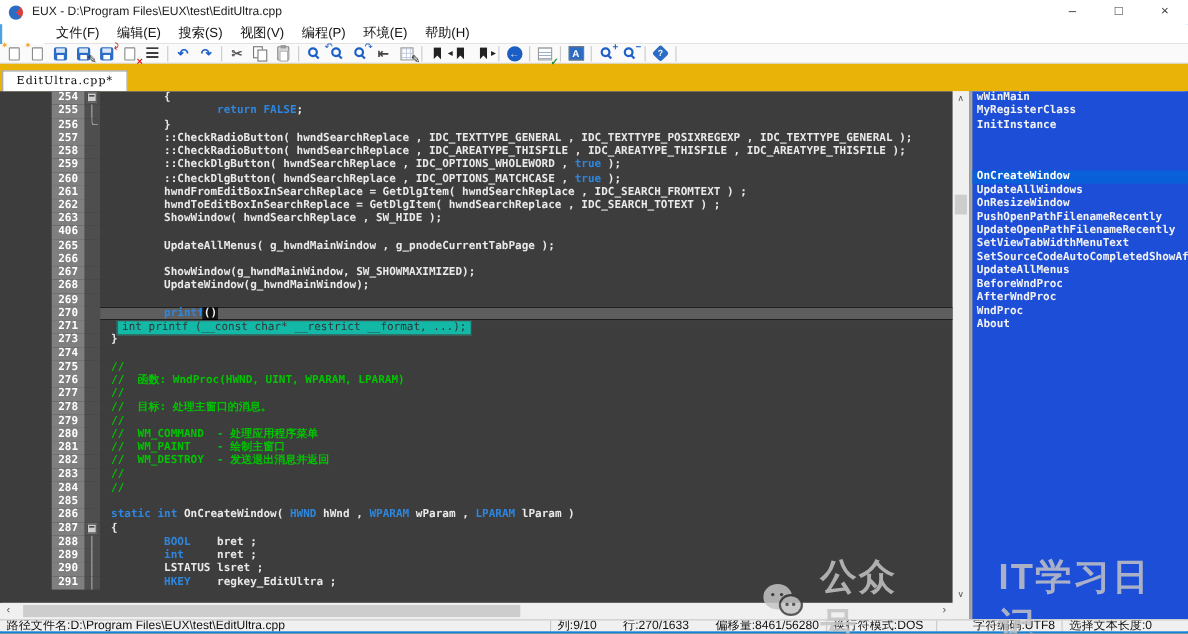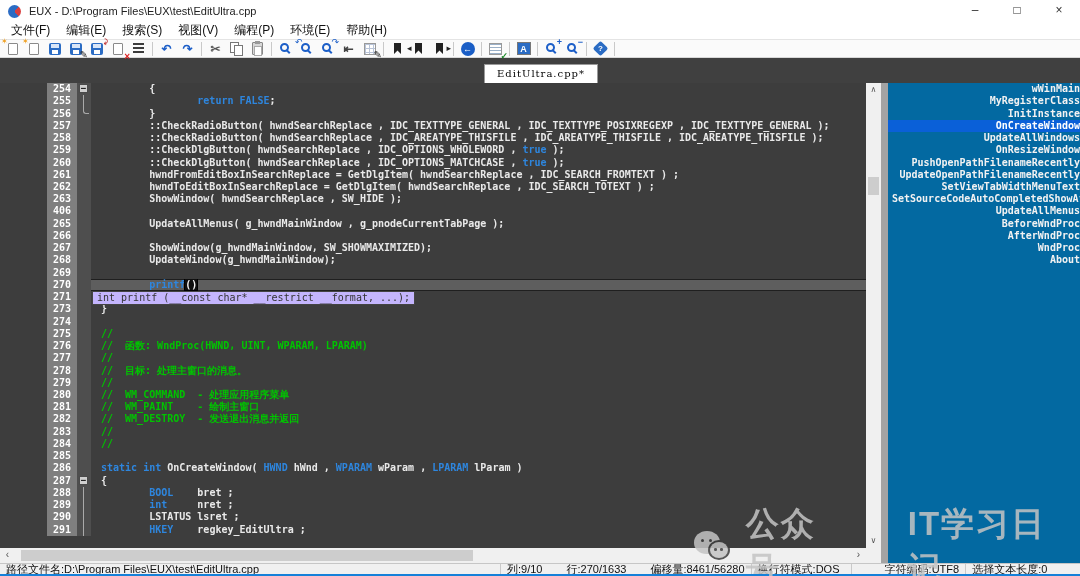--- a/index.html
+++ b/index.html
@@ -12,21 +12,21 @@
   }
   
   .titlebar{height:22px; display:flex; align-items:center; background:#fff; padding-left:8px;}
   .logo{width:13px;height:13px;border-radius:50%;
     background:conic-gradient(from 40deg,#d94040 0 95deg,#2b6cc4 95deg 360deg);
     flex:0 0 auto;}
   .title-text{font-size:11px;color:#222;margin-left:8px;flex:1;white-space:nowrap;}
   .winbtn{width:42px;height:22px;text-align:center;line-height:20px;font-size:12px;color:#333;}
   
   .menubar{height:18px;background:#fff;display:flex;align-items:center;padding-left:3px;
-    border-bottom:1px solid #e4e4e4;font-size:12px;color:#111;}
+    border-bottom:1px solid #e4e4e4;font-size:12px;color:#111;margin-left:40px;}
   .menu-item{padding:0 8px;line-height:17px;white-space:nowrap;}
   
   .toolbar{height:18px;background:#fafafa;display:flex;align-items:center;padding-left:2px;
     border-bottom:1px solid #d8d8d8;}
   .tb{width:21px;height:18px;display:flex;align-items:center;justify-content:center;position:relative;}
   .tb-sep{width:1px;height:14px;background:#c9c9c9;margin:0 3px;flex:0 0 auto;}
   .glyph{font-size:12px;line-height:1;font-weight:700;}
   .base{position:relative;}
   .dec{position:absolute;inset:0;pointer-events:none;}
   .k-page{width:10px;height:12px;background:#fff;border:1px solid #8a8a8a;border-radius:1px;}
@@ -60,57 +60,57 @@
   .d-x::after{content:"×";position:absolute;color:#d22;font-weight:700;font-size:10px;right:-2px;bottom:-4px;}
   .d-plus::after{content:"+";position:absolute;color:#1d5fc8;font-weight:700;font-size:9px;right:0;top:-3px;}
   .d-minus::after{content:"−";position:absolute;color:#1d5fc8;font-weight:700;font-size:9px;right:0;top:-3px;}
   .d-prev::after{content:"↶";position:absolute;color:#1d5fc8;font-size:9px;left:-1px;top:-3px;}
   .d-next::after{content:"↷";position:absolute;color:#1d5fc8;font-size:9px;right:-1px;top:-3px;}
   .d-page::after{content:"";position:absolute;width:7px;height:9px;background:#fff;border:1px solid #888;left:0;top:1px;z-index:-1;}
   .d-check::after{content:"✓";position:absolute;color:#1d8a2a;font-weight:700;font-size:9px;right:-2px;bottom:-3px;}
   .d-left::after{content:"◂";position:absolute;color:#222;font-size:9px;left:-1px;top:3px;}
   .d-right::after{content:"▸";position:absolute;color:#222;font-size:9px;right:-1px;top:3px;}
   
-  .tabstrip{height:36px;background:#404040;display:flex;align-items:flex-end;padding-left:2px;justify-content:center;}
+  .tabstrip{height:36px;background:#eab308;display:flex;align-items:flex-end;padding-left:2px;}
   .tab{height:19px;background:#fff;border:1px solid #9a9a9a;border-bottom:none;padding:0 12px;
     font:10px "DejaVu Serif",serif;letter-spacing:1px;line-height:18px;color:#000;}
   
   .main{display:flex;height:480px;}
   .left{width:881px;display:flex;flex-direction:column;}
   .edit-row{display:flex;height:465px;}
   .editor{flex:1;background:#3d3d3d;position:relative;overflow:hidden;
     font:700 10px/var(--lh) "DejaVu Sans Mono",monospace;}
   .row{display:flex;height:var(--lh);}
   .num{width:30px;background:#7f7f7f;color:#fff;text-align:right;padding-right:6px;flex:0 0 auto;margin-left:47px;}
   .fold{width:14px;background:#4e4e4e;flex:0 0 auto;position:relative;}
   .fbox{position:absolute;left:2px;top:1px;width:9px;height:9px;background:#cfcfcf;border:1px solid #4a4a4a;
     color:#111;font:700 9px/7px "DejaVu Sans Mono",monospace;text-align:center;}
   .fline{position:absolute;left:6px;top:0;width:1px;height:100%;background:#aaa;}
   .fend{position:absolute;left:6px;top:0;width:6px;height:6px;border-left:1px solid #aaa;border-bottom:1px solid #aaa;border-bottom-left-radius:3px;}
   .code{flex:1;color:#e9e9e9;white-space:pre;padding-left:10px;overflow:hidden;}
   .row.cur .code{background:#5e5e5e;box-shadow:inset 0 1px 0 #1f1f1f,inset 0 -1px 0 #1f1f1f;}
   .t-k{color:var(--kw);} .t-c{color:var(--cm);} .t-d{color:#e9e9e9;}
   .t-caret{background:#0f0f0f;color:#f2f2f2;outline:1px solid #000;}
-  .calltip{position:absolute;left:92px;top:208px;background:#c4b5fd;border:1px solid #444;
+  .calltip{position:absolute;left:106px;top:208px;background:#14b8a6;border:1px solid #444;
     color:#333;font:400 10px/12px "DejaVu Sans Mono",monospace;padding:0 4px;z-index:6;white-space:pre;}
   
   .vscroll{width:15px;background:#f0f0f0;display:flex;flex-direction:column;flex:0 0 auto;}
   .sb-btn{height:14px;width:15px;color:#555;font-size:8px;text-align:center;line-height:14px;flex:0 0 auto;}
   .v-track{flex:1;position:relative;}
   .v-thumb{position:absolute;left:2px;top:80px;width:11px;height:18px;background:#cdcdcd;}
   .hscroll{height:15px;background:#f0f0f0;display:flex;}
   .hsb-btn{width:15px;height:15px;color:#555;font-size:10px;text-align:center;line-height:13px;flex:0 0 auto;}
   .h-track{flex:1;position:relative;}
   .h-thumb{position:absolute;top:2px;left:6px;width:452px;height:11px;background:#cdcdcd;}
   .corner{width:15px;height:15px;background:#f0f0f0;flex:0 0 auto;}
   
-  .panel{flex:1;background:#0369a1;border-left:7px solid #a3a3a3;overflow:hidden;
-    font:700 10px/var(--lh) "DejaVu Sans Mono",monospace;color:#f2f2f2;text-align:right;}
+  .panel{flex:1;background:#1d4ed8;border-left:3px solid #a3a3a3;overflow:hidden;
+    font:700 10px/var(--lh) "DejaVu Sans Mono",monospace;color:#f2f2f2;}
   .fn-item{height:var(--lh);padding-left:4px;white-space:pre;overflow:hidden;}
-  .fn-item.sel{background:var(--sel);color:#fff;}
+  .fn-item.sel{background:var(--sel);color:#fff;margin-top:35px;}
   
   .statusbar{height:15px;background:#f0f0f0;border-top:1px solid #c6c6c6;display:flex;
     font-size:11px;color:#111;align-items:center;white-space:nowrap;overflow:hidden;}
   .st{padding:0 6px;line-height:14px;}
   .st + .st{border-left:1px solid #c9c9c9;}
   .st-path{flex:0 0 500px;}
   .st-group{flex:0 0 205px;display:flex;gap:24px;}
   .st-eol{flex:0 0 100px;} .st-enc{flex:0 0 105px;padding-left:33px;} .st-sellen{flex:1;}
   .bottom-edge{height:3px;background:#1581d9;}
   

